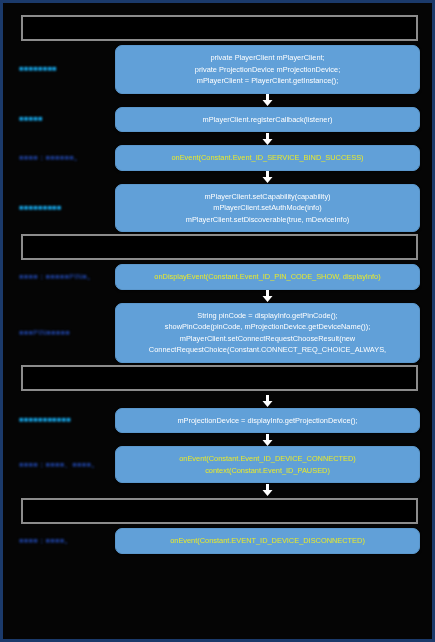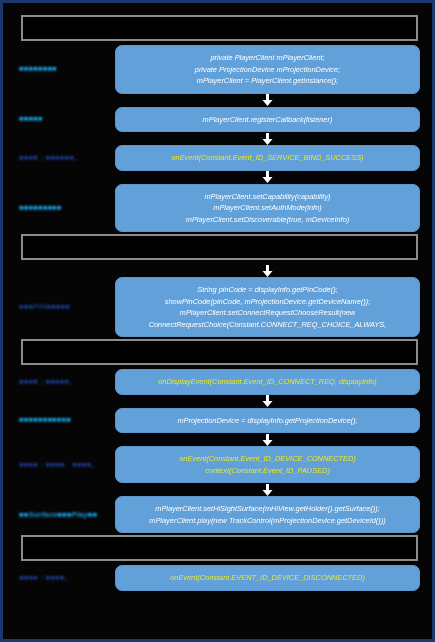--- a/index.html
+++ b/index.html
@@ -27,21 +27,20 @@
     border:2px solid #8c8c8c;
     box-sizing:border-box;
     background:#000;
     flex:0 0 auto;
   }
   
   .row{
     display:flex;align-items:center;
     flex:0 0 auto;
     margin-bottom:0;
-    font-style:italic;
   }
   .label{
     width:104px;min-width:104px;
     padding-left:8px;
     box-sizing:border-box;
     font-size:7.5px;
     line-height:10px;
     font-weight:bold;
     letter-spacing:.2px;
     
@@ -133,44 +132,44 @@
       </div>
       <div class="row">
         <div class="label cyan">■■■■■■■■■</div>
         <div class="box code">
           <span class="ln">mPlayerClient.setCapability(capability)</span>
           <span class="ln">mPlayerClient.setAuthMode(info)</span>
           <span class="ln">mPlayerClient.setDiscoverable(true, mDeviceInfo)</span>
         </div>
       </div>
       <div class="sep"></div>
+      <div class="row">
+        <div class="label navy">■■■■：■■■■■PIN■。</div>
+        <div class="box evt">
+          <span class="ln">onDisplayEvent(Constant.Event_ID_PIN_CODE_SHOW, displayInfo)</span>
+        </div>
+      </div>
       <div class="arrowrow">
         <div class="spacer"></div>
         <div class="arrowwrap">
           <svg class="arrow" viewBox="0 0 11 12">
             <path d="M4 0 H7 V6 H10.5 L5.5 12 L0.5 6 H4 Z" fill="#ffffff"></path>
           </svg>
         </div>
       </div>
       <div class="row">
         <div class="label navy">■■■PIN■■■■■</div>
         <div class="box code">
           <span class="ln">String pinCode = displayInfo.getPinCode();</span>
           <span class="ln">showPinCode(pinCode, mProjectionDevice.getDeviceName());</span>
           <span class="ln">mPlayerClient.setConnectRequestChooseResult(new</span>
           <span class="ln">ConnectRequestChoice(Constant.CONNECT_REQ_CHOICE_ALWAYS,</span>
         </div>
       </div>
       <div class="sep"></div>
-      <div class="row">
-        <div class="label navy">■■■■：■■■■■。</div>
-        <div class="box evt">
-          <span class="ln">onDisplayEvent(Constant.Event_ID_CONNECT_REQ, displayInfo)</span>
-        </div>
-      </div>
       <div class="arrowrow">
         <div class="spacer"></div>
         <div class="arrowwrap">
           <svg class="arrow" viewBox="0 0 11 12">
             <path d="M4 0 H7 V6 H10.5 L5.5 12 L0.5 6 H4 Z" fill="#ffffff"></path>
           </svg>
         </div>
       </div>
       <div class="row">
         <div class="label cyan">■■■■■■■■■■■</div>
@@ -192,27 +191,20 @@
           <span class="ln">onEvent(Constant.Event_ID_DEVICE_CONNECTED)</span>
           <span class="ln">context(Constant.Event_ID_PAUSED)</span>
         </div>
       </div>
       <div class="arrowrow">
         <div class="spacer"></div>
         <div class="arrowwrap">
           <svg class="arrow" viewBox="0 0 11 12">
             <path d="M4 0 H7 V6 H10.5 L5.5 12 L0.5 6 H4 Z" fill="#ffffff"></path>
           </svg>
-        </div>
-      </div>
-      <div class="row">
-        <div class="label cyan">■■Surface■■■Play■■</div>
-        <div class="box code">
-          <span class="ln">mPlayerClient.setHiSightSurface(mHiView.getHolder().getSurface());</span>
-          <span class="ln">mPlayerClient.play(new TrackControl(mProjectionDevice.getDeviceId()))</span>
         </div>
       </div>
       <div class="sep"></div>
       <div class="row">
         <div class="label navy">■■■■：■■■■。</div>
         <div class="box evt">
           <span class="ln">onEvent(Constant.EVENT_ID_DEVICE_DISCONNECTED)</span>
         </div>
       </div>
     </div>

